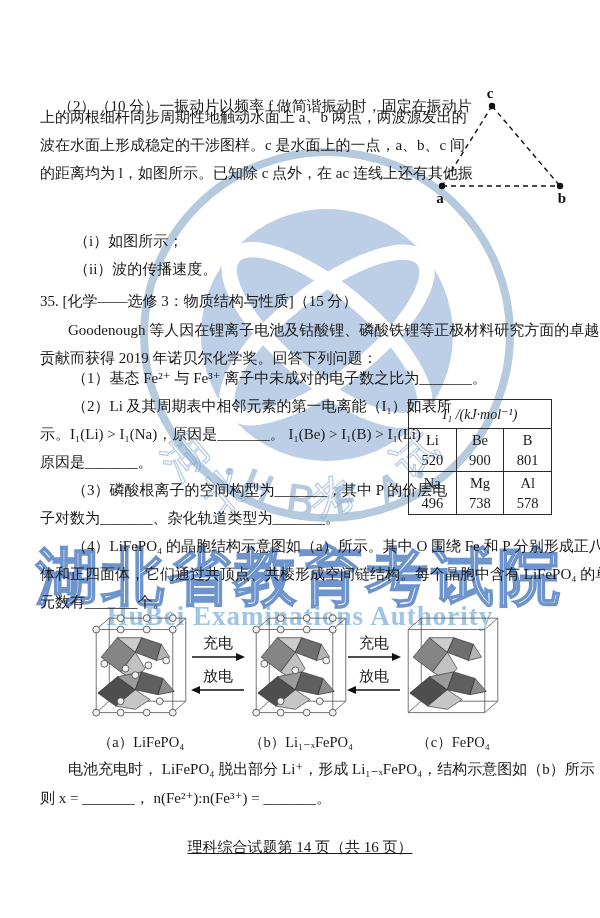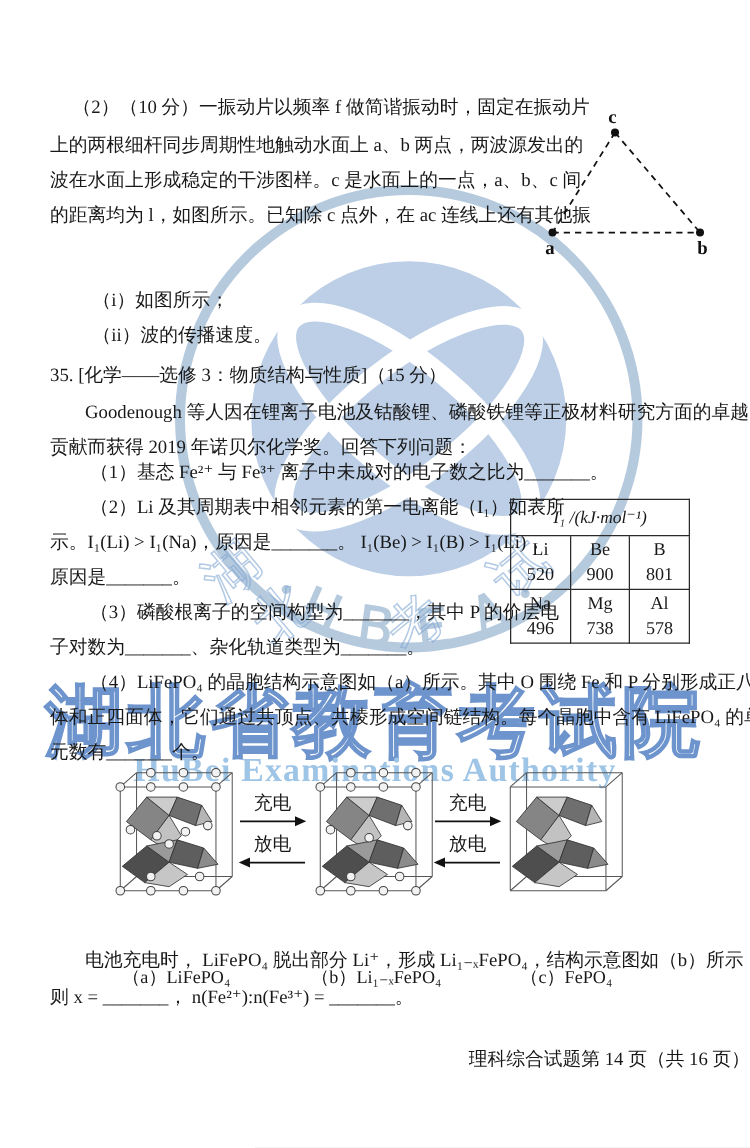--- a/index.html
+++ b/index.html
@@ -26,25 +26,25 @@
   .itable{
     position:absolute;left:408px;top:399px;z-index:2;border-collapse:collapse;
     font-size:14.5px;text-align:center;background:transparent;
   }
   .itable td{border:1.4px solid #2a2a2a;padding:0;}
   .itable .hd{height:28px;width:142px;font-size:14px;}
   .itable .cell{width:46px;height:42px;vertical-align:middle;}
   .itable .cell div{line-height:20px;}
   
   .crystal{position:absolute;z-index:2;}
-  .figlabel{position:absolute;z-index:2;font-size:14.5px;text-align:center;white-space:nowrap;margin-top:39px;}
+  .figlabel{position:absolute;z-index:2;font-size:14.5px;text-align:center;white-space:nowrap;}
   .arrowgrp{position:absolute;z-index:2;width:56px;text-align:center;font-size:15px;line-height:15px;}
   .arrowgrp svg{display:block;margin:1px 0 7px 0;}
-  .footer{position:absolute;left:0;top:838px;width:600px;text-align:right;
-          font-size:15px;z-index:2;}
+  .footer{position:absolute;left:0;top:838px;width:600px;text-align:center;
+          font-size:15px;z-index:2;text-decoration:underline;}
   .tri{position:absolute;left:433px;top:82px;z-index:2;}
 </style>
 </head>
 <body>
 
 <div class="page">
 
   <svg class="wm" style="left:117px;top:125px" width="420" height="420" viewBox="0 0 420 420">
     <circle cx="210" cy="210" r="183" fill="none" stroke="#b6cade" stroke-width="8"></circle>
     <circle cx="210" cy="210" r="126" fill="#bccfe6"></circle>
@@ -62,21 +62,21 @@
     <text x="185" y="104" transform="rotate(-40 185 104)" font-size="44" fill="none" stroke="#82a7d3" stroke-width="1.2">考</text>
     <text x="268" y="60" transform="rotate(-40 268 60)" font-size="44" fill="none" stroke="#82a7d3" stroke-width="1.2">试</text>
   </svg>
 
   <svg class="wm" style="left:0;top:540px" width="600" height="74" viewBox="0 0 600 74">
     <text x="300" y="58" text-anchor="middle" font-size="62" font-weight="bold" letter-spacing="4" fill="none" stroke="#6d94cc" stroke-width="1.6">湖北省教育考试院</text>
   </svg>
 
   <div class="wm wm-en">HuBei Examinations Authority</div>
 
-  <div class="ln" style="left:58px;top:76px">（2）（10 分）一振动片以频率 f 做简谐振动时，固定在振动片</div>
+  <div class="ln" style="left:58px;top:96px">（2）（10 分）一振动片以频率 f 做简谐振动时，固定在振动片</div>
   <div class="ln" style="left:40px;top:107px">上的两根细杆同步周期性地触动水面上 a、b 两点，两波源发出的</div>
   <div class="ln" style="left:40px;top:135px">波在水面上形成稳定的干涉图样。c 是水面上的一点，a、b、c 间</div>
   <div class="ln" style="left:40px;top:163px">的距离均为 l，如图所示。已知除 c 点外，在 ac 连线上还有其他振</div>
   <div class="ln" style="left:74px;top:231px">（i）如图所示；</div>
   <div class="ln" style="left:74px;top:259px">（ii）波的传播速度。</div>
 
   <svg class="tri" width="156" height="126" viewBox="0 0 156 126">
     <line x1="59" y1="24" x2="9" y2="104" stroke="#111" stroke-width="1.4" stroke-dasharray="5 4"></line>
     <line x1="59" y1="24" x2="127" y2="104" stroke="#111" stroke-width="1.4" stroke-dasharray="5 4"></line>
     <line x1="9" y1="104" x2="127" y2="104" stroke="#111" stroke-width="1.4" stroke-dasharray="5 4"></line>

